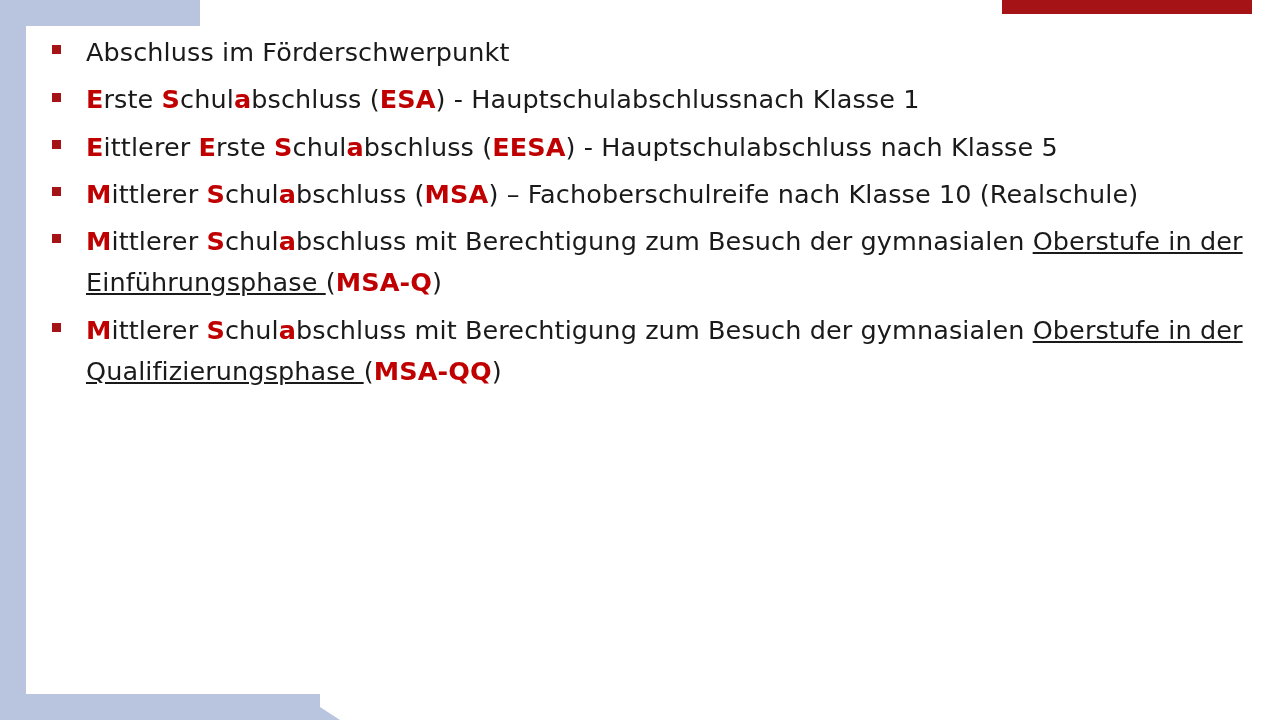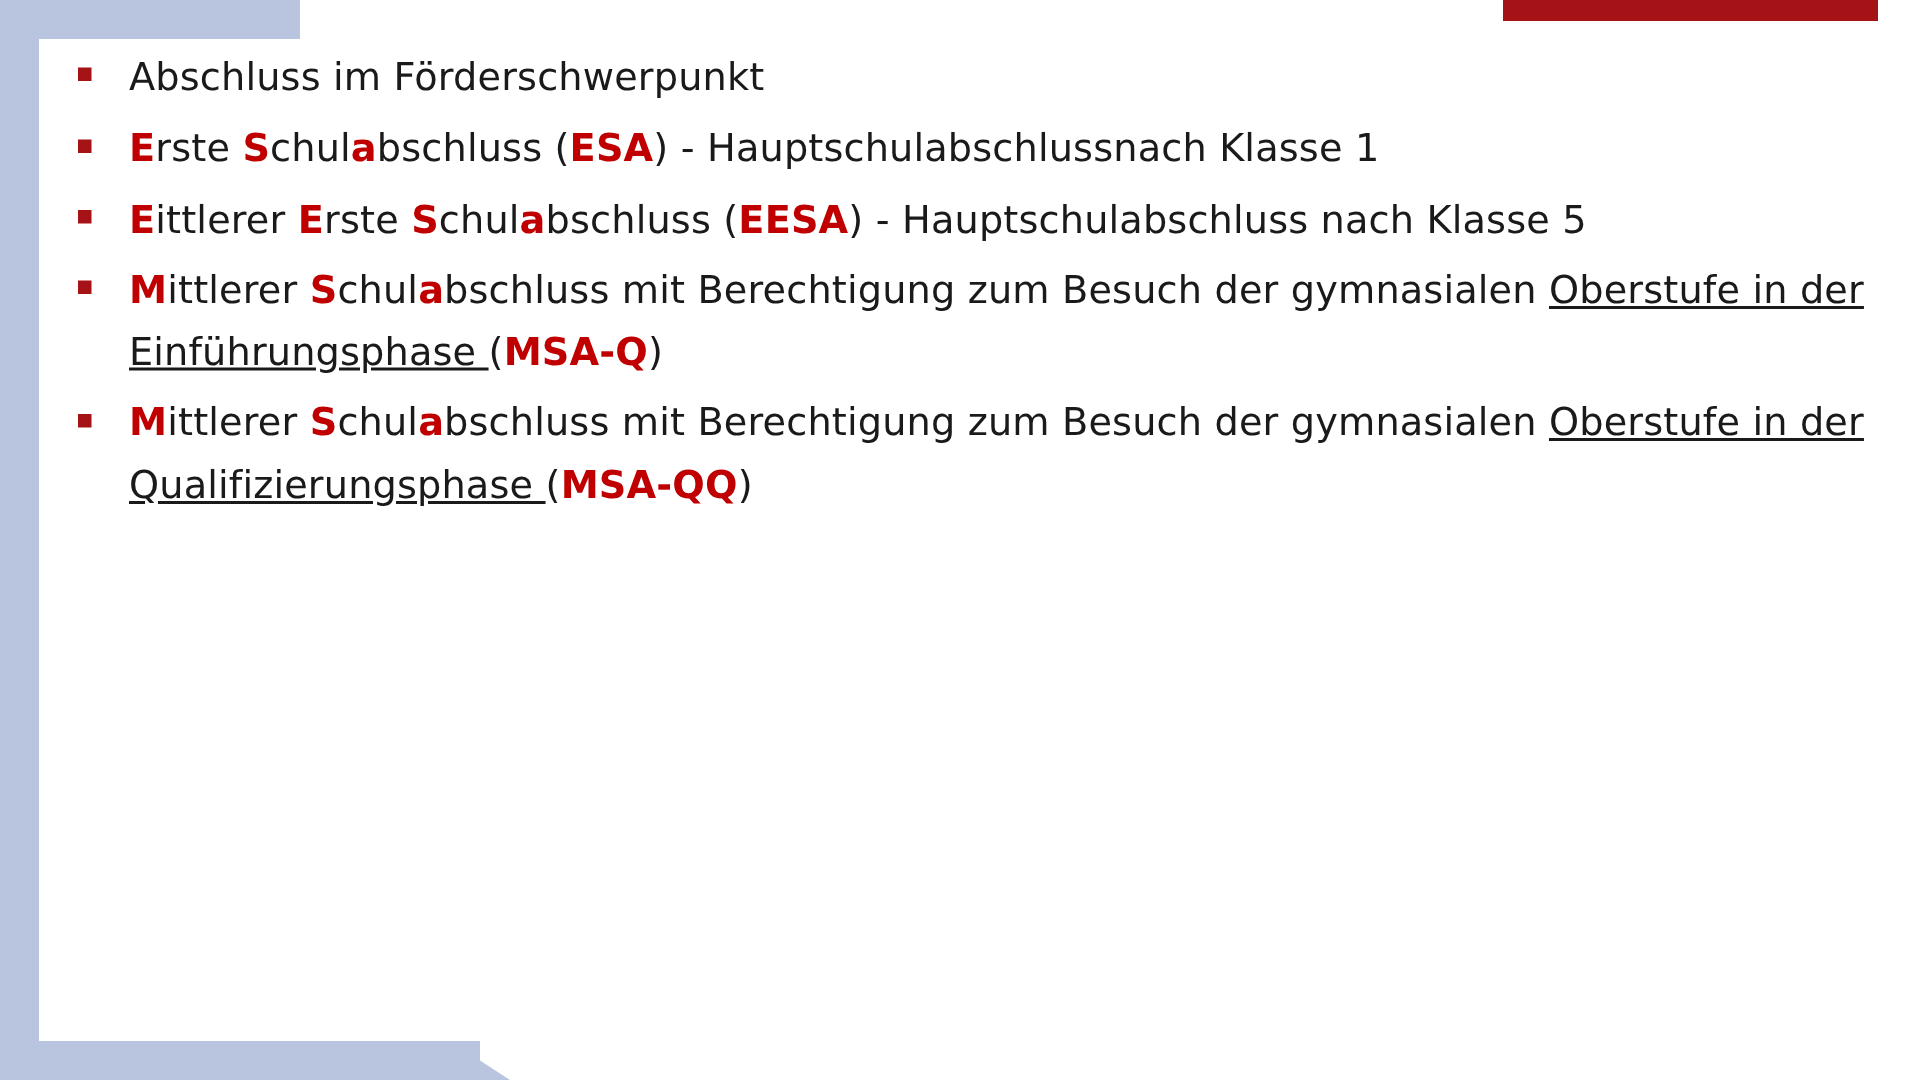--- a/index.html
+++ b/index.html
@@ -129,17 +129,18 @@
   <div class="left-notch-bottom"></div>
   <div class="left-notch-bottom-cut"></div>
   <div class="inner-white"></div>
   <div class="top-right-bar"></div>
 
   <div class="content">
     <ul class="bullets">
         <li><span class="marker"></span><span><span>Abschluss im Förderschwerpunkt</span></span></li>
         <li><span class="marker"></span><span><span class="red">E</span><span>rste </span><span class="red">S</span><span>chul</span><span class="red">a</span><span>bschluss (</span><span class="red">ESA</span><span>) - Hauptschulabschlussnach Klasse 1</span></span></li>
         <li><span class="marker"></span><span><span class="red">E</span><span>ittlerer </span><span class="red">E</span><span>rste </span><span class="red">S</span><span>chul</span><span class="red">a</span><span>bschluss (</span><span class="red">EESA</span><span>) - Hauptschulabschluss nach Klasse 5</span></span></li>
+        <li><span class="marker"></span><span><span class="red">M</span><span>ittlerer </span><span class="red">S</span><span>chul</span><span class="red">a</span><span>bschluss (</span><span class="red">MSA</span><span>) – Fachoberschulreife nach Klasse 10 (Realschule)</span></span></li>
         <li><span class="marker"></span><span><span class="red">M</span><span>ittlerer </span><span class="red">S</span><span>chul</span><span class="red">a</span><span>bschluss mit Berechtigung zum Besuch der gymnasialen </span><span class="u">Oberstufe in der Einführungsphase </span><span>(</span><span class="red">MSA-Q</span><span>)</span></span></li>
         <li><span class="marker"></span><span><span class="red">M</span><span>ittlerer </span><span class="red">S</span><span>chul</span><span class="red">a</span><span>bschluss mit Berechtigung zum Besuch der gymnasialen </span><span class="u">Oberstufe in der Qualifizierungsphase </span><span>(</span><span class="red">MSA-QQ</span><span>)</span></span></li>
       </ul>
   </div>
 </div>
 
 </body></html>

